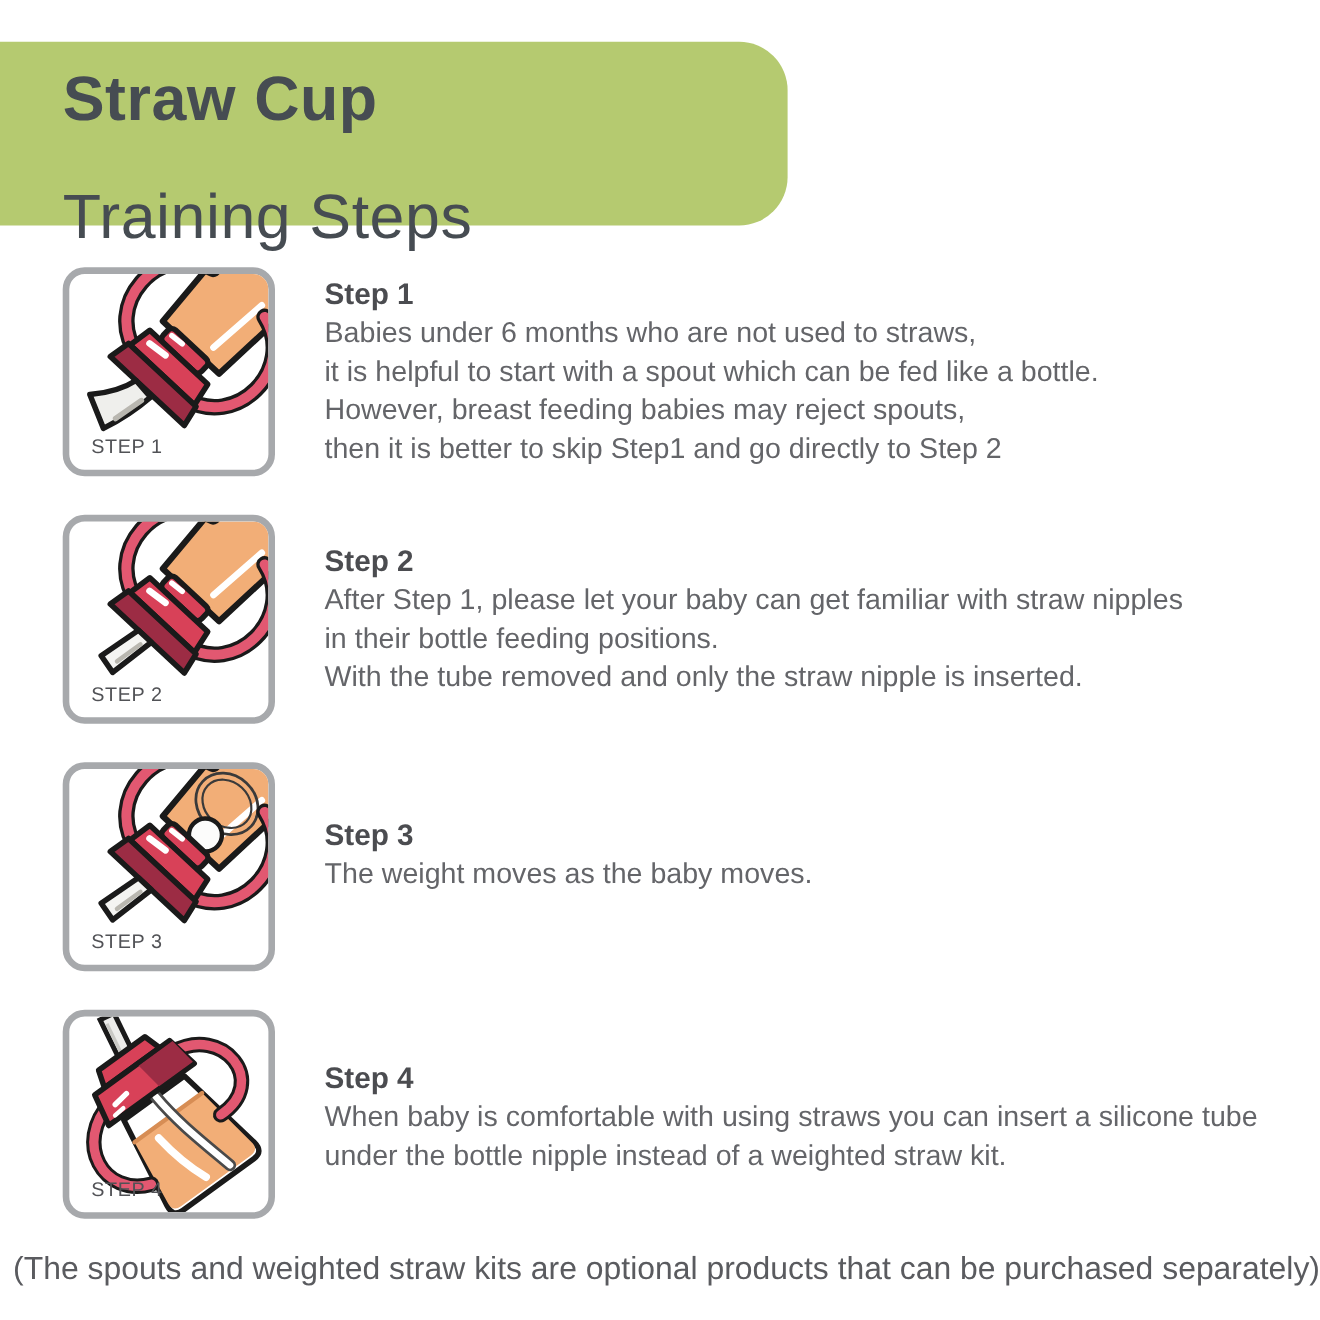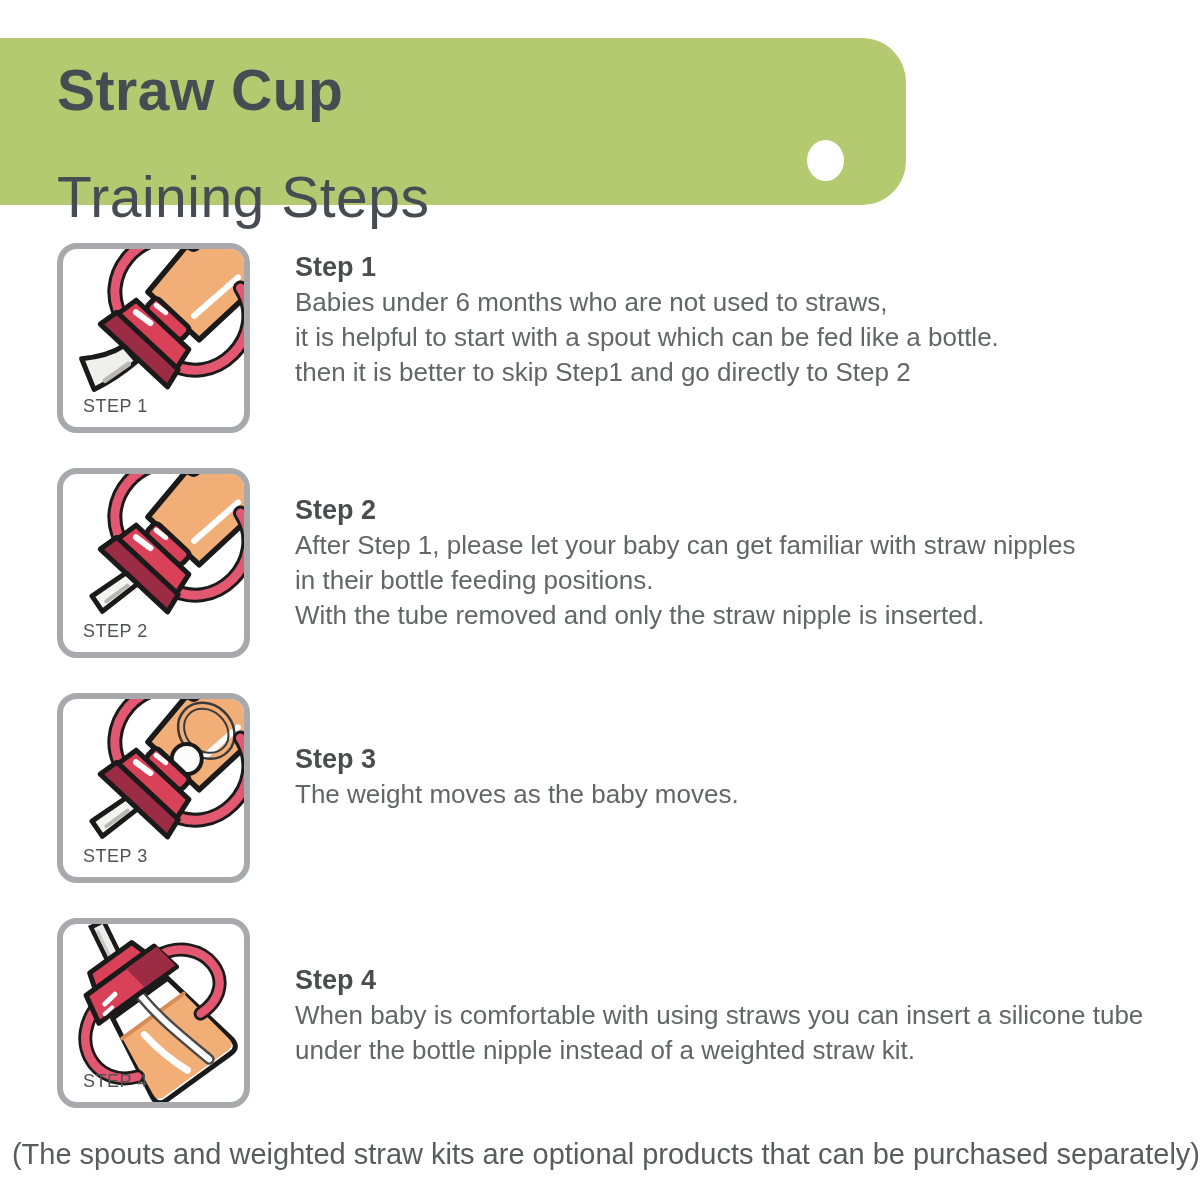--- a/index.html
+++ b/index.html
@@ -2,21 +2,21 @@
 <html><head>
 <meta charset="utf-8">
 <style>
   html,body{margin:0;padding:0;}
   body{
     width:1200px;height:1200px;position:relative;background:#ffffff;
     font-family:"Liberation Sans", sans-serif;overflow:hidden;
   }
   
   .banner{
-    position:absolute;left:0;top:38px;width:906px;height:167px;
+    position:absolute;left:0;top:38px;width:716px;height:167px;
     background:#b5ca70;border-radius:0 44px 44px 0;
   }
   .banner-text{position:absolute;left:57px;top:22px;color:#464c52;}
   .banner-line1{font-size:57px;font-weight:bold;line-height:60px;letter-spacing:0.5px;}
   .banner-line2{font-size:57px;font-weight:normal;line-height:60px;letter-spacing:0.5px;margin-top:47px;}
   .banner-dot{
     position:absolute;left:807px;top:102px;width:37px;height:41px;
     background:#ffffff;border-radius:50%;
   }
   
@@ -64,20 +64,21 @@
       <path d="M76,114 C72,130 63,142 54,152 L84,166 C90,150 94,134 96,116 Z" fill="#efefec" stroke="#1a1a1a" stroke-width="5" stroke-linejoin="round"></path>
       <path d="M86,152 L92,124" stroke="#b9b7b0" stroke-width="5" stroke-linecap="round"></path>
     </g>
   </svg>
   <div class="step-label">STEP 1</div>
 </div>
 <div class="step-text" style="top:250px;">
   <div class="step-heading">Step 1</div>
   <div>Babies under 6 months who are not used to straws,</div>
   <div>it is helpful to start with a spout which can be fed like a bottle.</div>
+  <div>However, breast feeding babies may reject spouts,</div>
   <div>then it is better to skip Step1 and go directly to Step 2</div>
 </div>
 
 <div class="step-box" style="top:468px;">
   <svg width="181" height="178" viewBox="0 0 181 178">
     <g transform="rotate(43 90 86)">
       <path d="M52,-34 L134,-40 L127,58 L57,58 Z" fill="#f2ae77" stroke="#1a1a1a" stroke-width="5.5" stroke-linejoin="round"></path>
       <path d="M113,-14 L107,44" fill="none" stroke="#ffffff" stroke-width="6" stroke-linecap="round"></path>
       <path d="M62,96 C6,86 4,6 58,-8" fill="none" stroke="#1a1a1a" stroke-width="15" stroke-linecap="round"></path>
       <path d="M62,96 C6,86 4,6 58,-8" fill="none" stroke="#e25871" stroke-width="9" stroke-linecap="round"></path>

